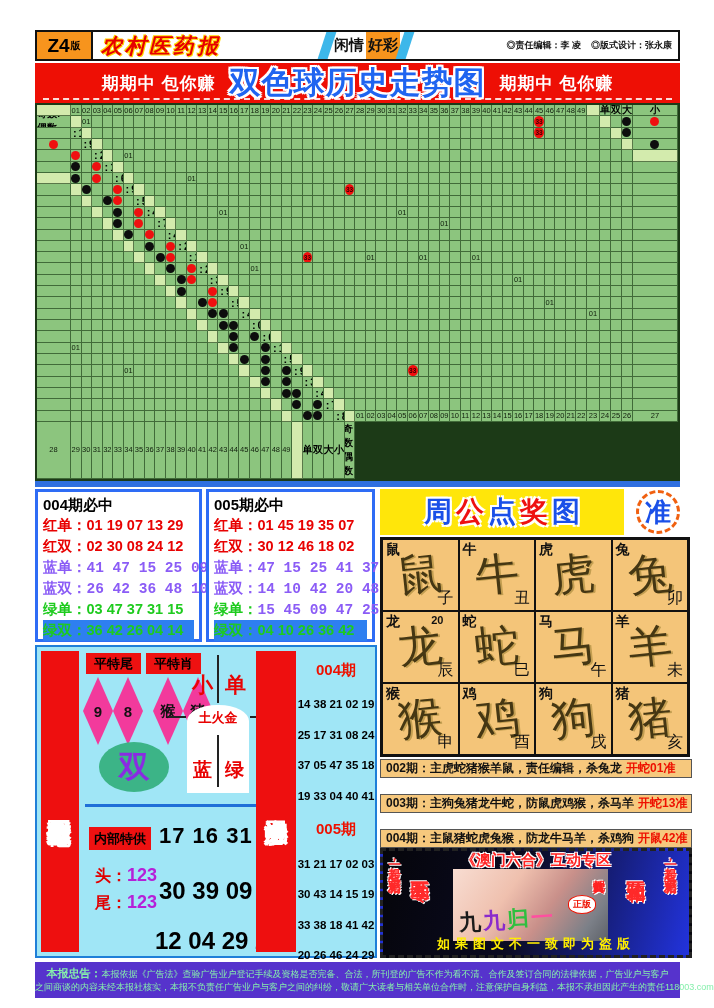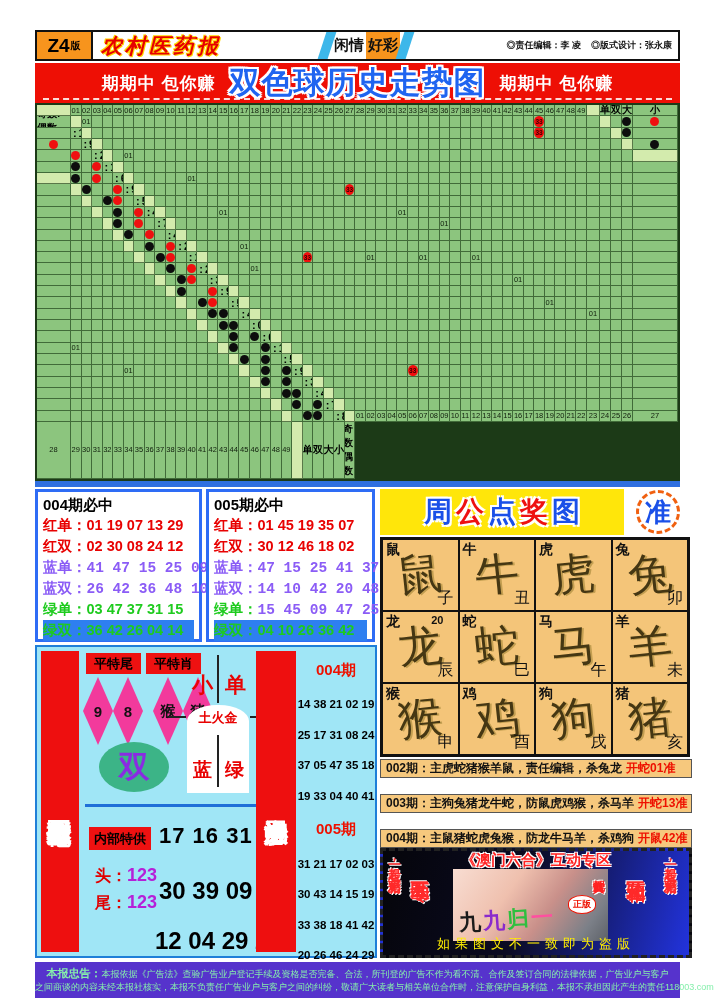--- a/index.html
+++ b/index.html
@@ -93,21 +93,21 @@
   .mside.big { font-size:19px; top:16px; height:88px; }
   #m-photo { position:absolute; left:70px; top:18px; width:155px; height:72px;
     background:linear-gradient(125deg,#f8ddd2 0%,#efc0ae 35%,#c9908a 60%,#7c8088 85%,#5d6168 100%); }
   #m-photo .jj { position:absolute; left:6px; bottom:6px; font-size:22px; font-weight:bold; transform:rotate(-4deg); letter-spacing:2px; }
   #m-photo .jj .j1{ color:#1b1b1b; } #m-photo .jj .j2{ color:#8a2acc; } #m-photo .jj .j3{ color:#2fbf3f; } #m-photo .jj .j4{ color:#ff4fa0; }
   #m-photo .zb { position:absolute; right:12px; top:26px; background:#fff; color:#ee1100; border:1px solid #ee1100;
     border-radius:50%/45%; font-size:9px; font-weight:bold; padding:2px 4px; }
   #m-photo .ln { position:absolute; right:1px; top:2px; font-size:12px; font-weight:bold; color:#ff2222; height:66px;
     text-shadow:-1px -1px 0 #fff,1px 1px 0 #fff; }
   #macau .mbottom { position:absolute; bottom:2px; left:0; right:0; text-align:center; color:#ffee00;
-    font-size:13px; font-weight:normal; letter-spacing:5px; }
+    font-size:13px; font-weight:bold; letter-spacing:5px; }
 
   
   #qxc { position:absolute; left:35px; top:645px; width:342px; height:313px; background:#a0e6f6; border:2px solid #1f7fd8;padding-left:24px; }
   .redstrip { position:absolute; background:#ee0f0f; color:#fff; font-weight:bold;
     display:flex; align-items:center; justify-content:center; }
   #stripA { left:4px; top:4px; width:38px; height:301px; font-size:25px; }
   #stripB { left:219px; top:4px; width:40px; height:301px; font-size:24px; }
   .redstrip .v { height:96%; display:flex; justify-content:space-around; }
   .ptbox { position:absolute; top:6px; width:55px; height:21px; background:#ee1111; color:#000; font-weight:bold;
     font-size:13px; display:flex; align-items:center; justify-content:center; }

